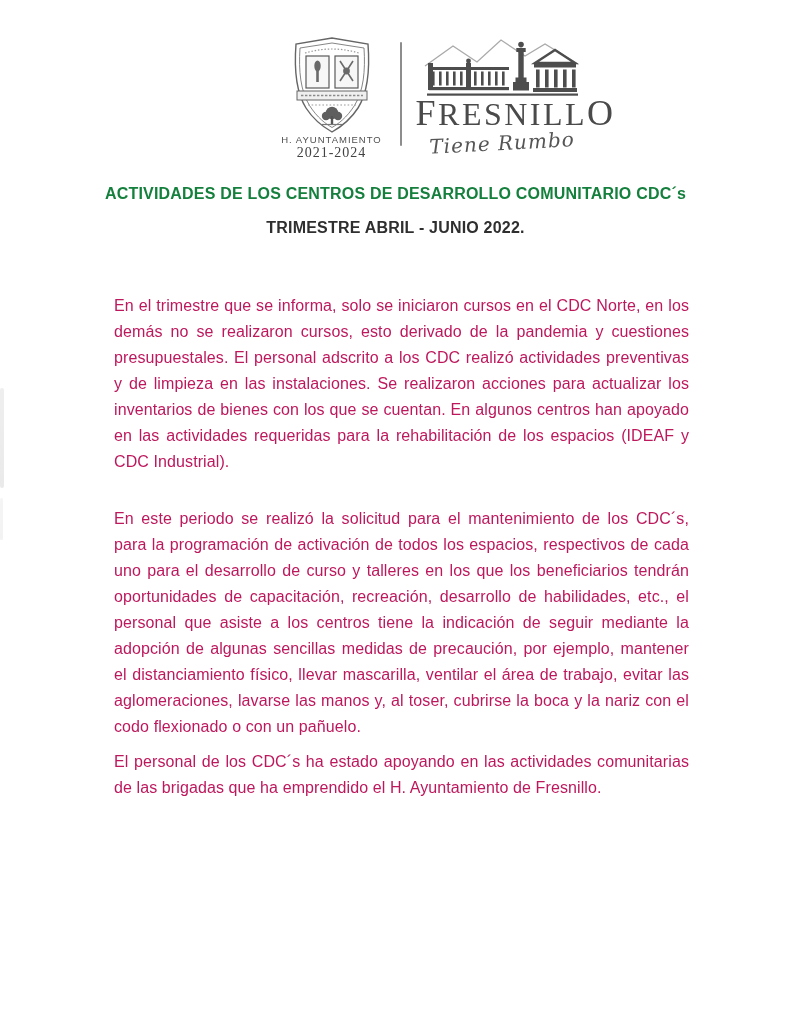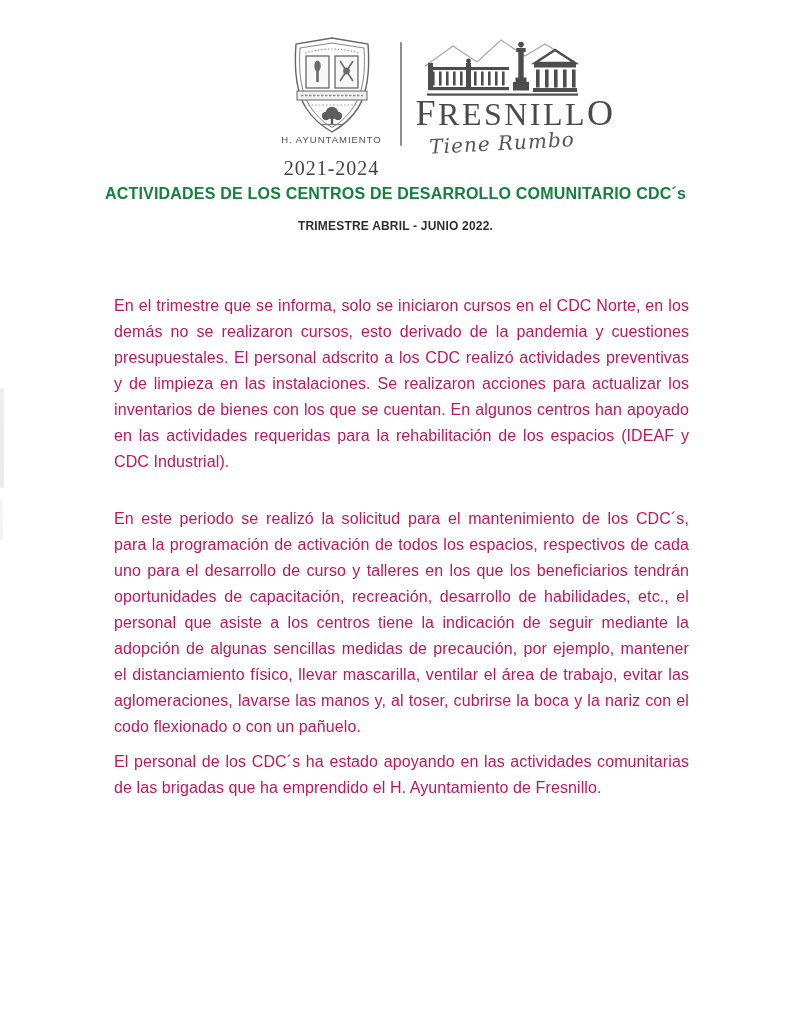--- a/index.html
+++ b/index.html
@@ -21,22 +21,22 @@
     align-items: flex-start;
   }
   .crest-block { width: 112px; text-align: center; }
   .crest-block svg { display: block; margin: 0 auto; }
   .crest-caption1 {
     font-size: 9.5px; letter-spacing: 1px; color: #4f4f4f;
     margin-top: 0; white-space: nowrap;
   }
   .crest-caption2 {
     font-family: "Liberation Serif", serif;
-    font-size: 20px; color: #424242; letter-spacing: 1px;
-    margin-top: 12px;
+    font-size: 14px; color: #424242; letter-spacing: 1px;
+    margin-top: 0px;
   }
   .logo-divider {
     width: 2px; height: 104px; background: #8d8d8d;
     margin: 6px 14px 0 12px; align-self: flex-start;
     border-radius: 1px;
   }
   .logo-block { width: 172px; text-align: center; }
   .logo-block svg { display: block; margin: 0 auto; }
   .wordmark {
     display: inline-flex; align-items: baseline;
@@ -58,21 +58,21 @@
 
   
   .doc-title-1 {
     position: absolute; top: 185px; left: 0; width: 100%;
     text-align: center; font-weight: bold;
     font-size: 16px; letter-spacing: 0.2px; color: #15803d;
   }
   .doc-title-2 {
     position: absolute; top: 219px; left: 0; width: 100%;
     text-align: center; font-weight: bold;
-    font-size: 12px; letter-spacing: 0.2px; color: #2f2f2f;
+    font-size: 16px; letter-spacing: 0.2px; color: #2f2f2f;
   }
 
   
   .para {
     position: absolute;
     left: 114px; width: 575px;
     font-size: 16px; line-height: 26px;
     text-align: justify;
     color: #be185d;
     letter-spacing: 0.1px;

